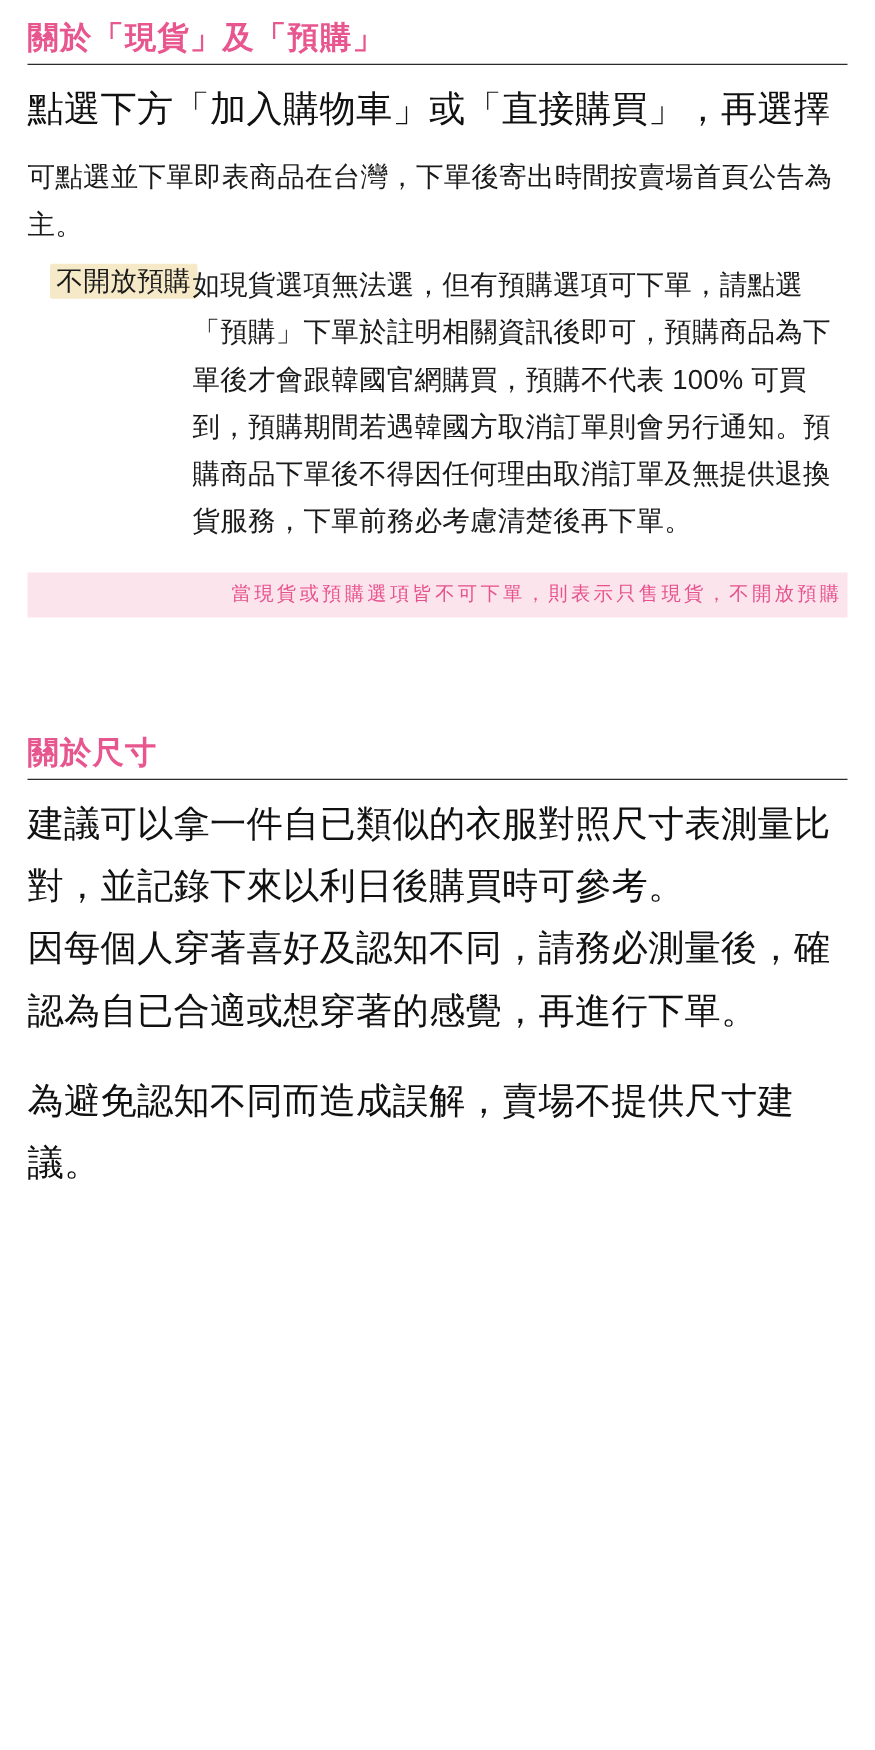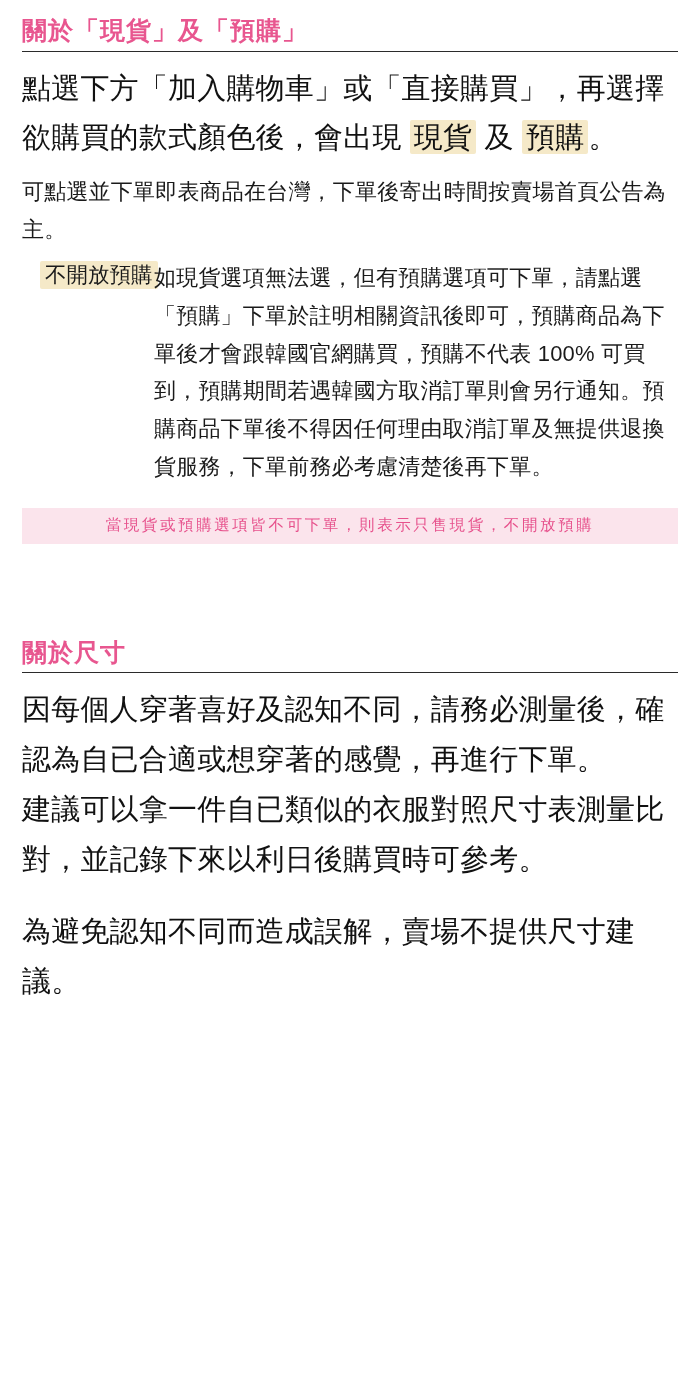--- a/index.html
+++ b/index.html
@@ -81,63 +81,60 @@
     letter-spacing: 0.2px;
   }
 
   
   .notice {
     margin-top: 22px;
     background: #fbe4ec;
     color: #e7518c;
     font-size: 15.5px;
     letter-spacing: 2.6px;
-    text-align: center;
+    text-align: right;
     padding: 7px 4px 8px 4px;
     font-family: "Liberation Serif", "DejaVu Serif", serif;
     white-space: nowrap;
     overflow: hidden;
   }
 
   .gap-lg { height: 78px; }
   .gap-sm { height: 22px; }
 </style>
 </head>
 <body>
 
 <div class="page">
 
   <div class="section-head">關於「現貨」及「預購」</div>
   <div class="rule"></div>
 
   <div class="para">點選下方「加入購物車」或「直接購買」，再選擇</div>
-  <div class="para">
-    <span>欲購買的款式顏色後，會出現 </span><span class="hl">現貨</span><span> 及 </span><span class="hl">預購</span><span>。</span>
-  </div>
 
   <div class="def-row">
     <div class="def-body">可點選並下單即表商品在台灣，下單後寄出時間按賣場首頁公告為主。</div>
   </div>
 
   <div class="def-row">
     <div class="def-tag">
       <span>不開放預購</span>
     </div>
     <div class="def-body">如現貨選項無法選，但有預購選項可下單，請點選「預購」下單於註明相關資訊後即可，預購商品為下單後才會跟韓國官網購買，預購不代表 100% 可買到，預購期間若遇韓國方取消訂單則會另行通知。預購商品下單後不得因任何理由取消訂單及無提供退換貨服務，下單前務必考慮清楚後再下單。</div>
   </div>
 
   <div class="notice">當現貨或預購選項皆不可下單，則表示只售現貨，不開放預購</div>
 
   <div class="gap-lg"></div>
 
   <div class="section-head">關於尺寸</div>
   <div class="rule"></div>
 
+  <div class="para">建議可以拿一件自已類似的衣服對照尺寸表測量比對，並記錄下來以利日後購買時可參考。</div>
   <div class="para">因每個人穿著喜好及認知不同，請務必測量後，確認為自已合適或想穿著的感覺，再進行下單。</div>
-  <div class="para">建議可以拿一件自已類似的衣服對照尺寸表測量比對，並記錄下來以利日後購買時可參考。</div>
 
   <div class="gap-sm"></div>
 
   <div class="para">為避免認知不同而造成誤解，賣場不提供尺寸建議。</div>
 
   <div class="gap-sm"></div>
 
 
 </div>
 

